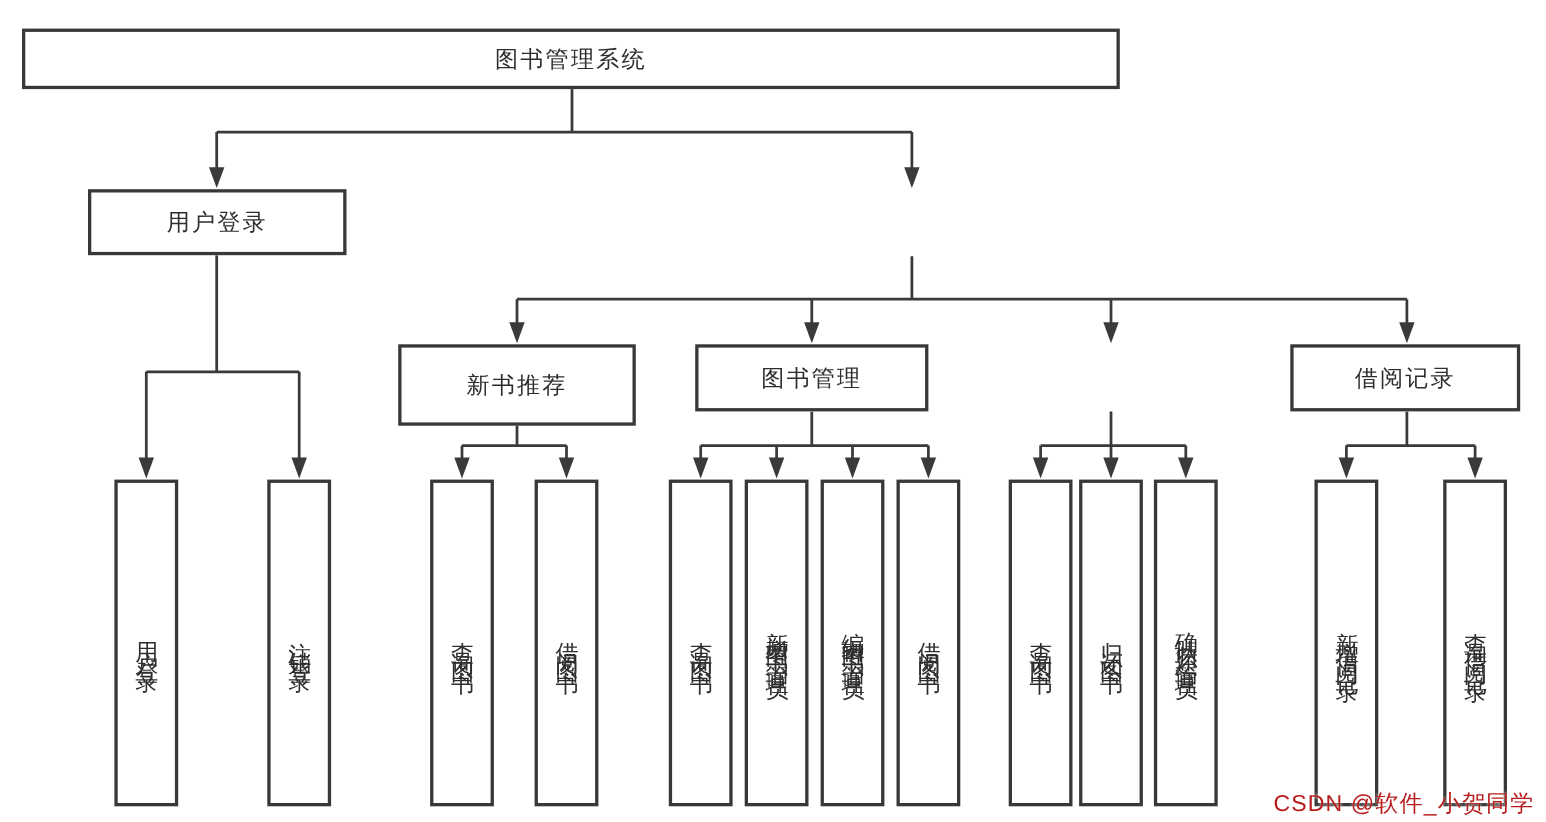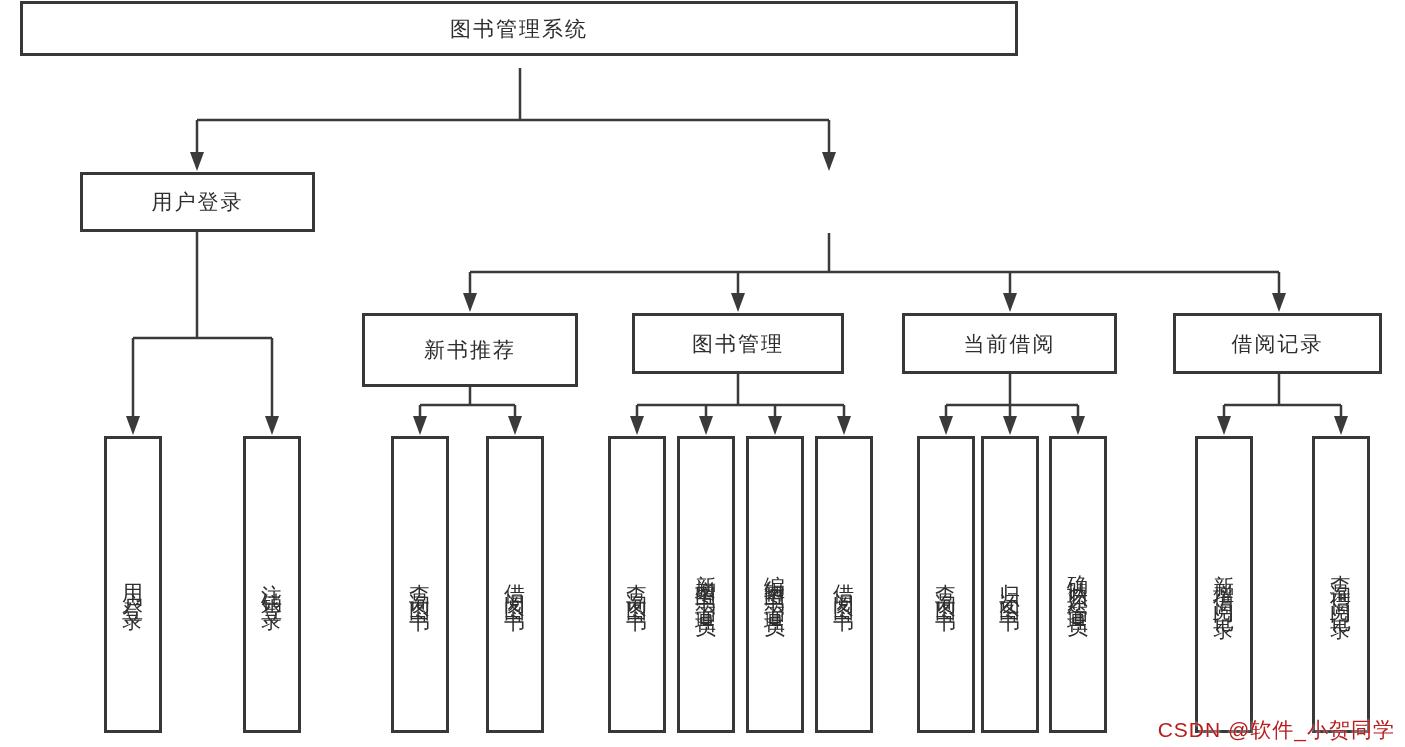--- a/index.html
+++ b/index.html
@@ -75,36 +75,33 @@
       <path class="ar" d="M1071 416 L1085 416 L1078 435 Z"></path>
     </g>
 
     <g>
       <path class="ln" d="M1279 374 V405 M1224 405 H1341 M1224 405 V417 M1341 405 V417"></path>
       <path class="ar" d="M1217 416 L1231 416 L1224 435 Z"></path>
       <path class="ar" d="M1334 416 L1348 416 L1341 435 Z"></path>
     </g>
   </svg>
 
-  <div class="node h" style="left:20px;top:1px;width:998px;height:55px;">
+  <div class="node h" style="left:20px;top:26px;width:998px;height:55px;">
     <span class="lbl">图书管理系统</span>
   </div>
 
   <div class="node h" style="left:80px;top:172px;width:235px;height:60px;">
     <span class="lbl">用户登录</span>
   </div>
 
   <div class="node h" style="left:362px;top:313px;width:216px;height:74px;">
     <span class="lbl">新书推荐</span>
   </div>
   <div class="node h" style="left:632px;top:313px;width:212px;height:61px;">
     <span class="lbl">图书管理</span>
-  </div>
-  <div class="node h" style="left:902px;top:313px;width:215px;height:61px;">
-    <span class="lbl">当前借阅</span>
   </div>
   <div class="node h" style="left:1173px;top:313px;width:209px;height:61px;">
     <span class="lbl">借阅记录</span>
   </div>
 
   <div class="node v" style="left:104px;top:436px;width:58px;height:297px;">
     <span class="lbl">用户登录</span>
   </div>
   <div class="node v" style="left:243px;top:436px;width:58px;height:297px;">
     <span class="lbl">注销登录</span>

